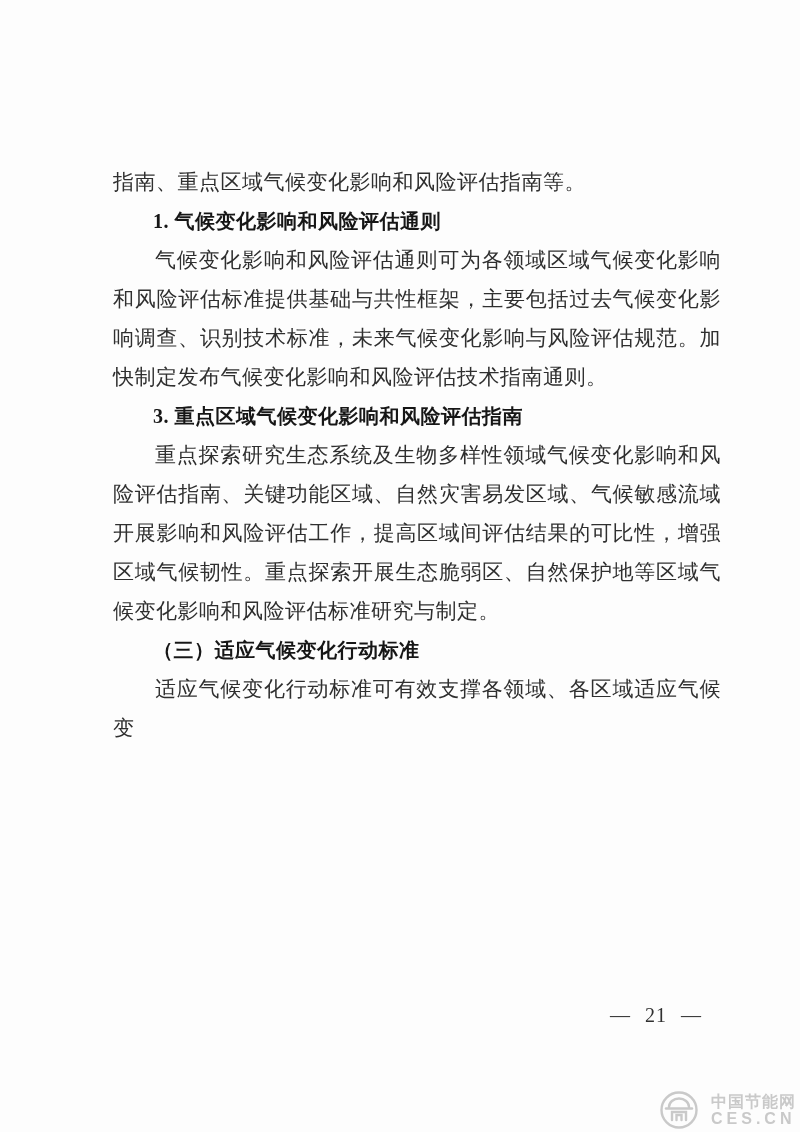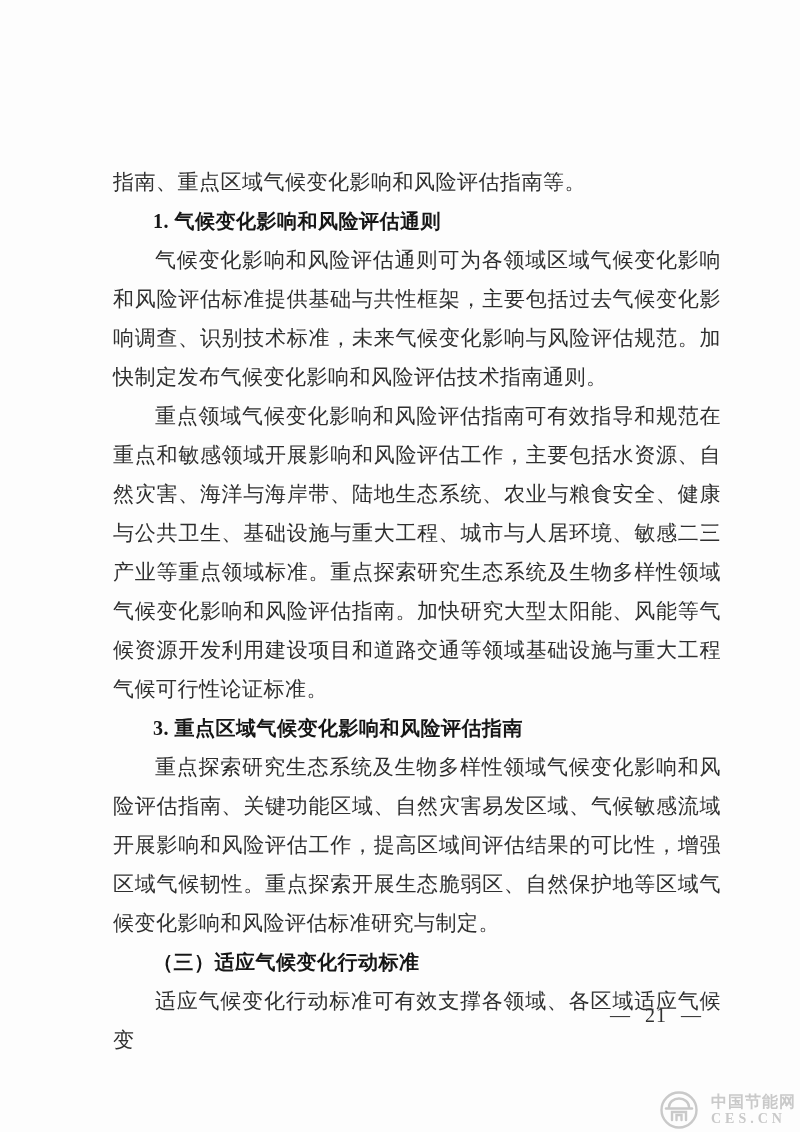--- a/index.html
+++ b/index.html
@@ -77,41 +77,40 @@
     flex-direction: column;
     justify-content: center;
   }
   .watermark .wm-name {
     font-size: 16px;
     line-height: 18px;
     letter-spacing: 1px;
     font-weight: 700;
   }
   .watermark .wm-domain {
-    font-size: 14px;
+    font-size: 16px;
     line-height: 16px;
     letter-spacing: 4px;
     font-weight: 700;
-    font-family: Liberation Serif, serif;
+    font-family: Liberation Sans, sans-serif;
   }
 </style>
 </head>
 <body>
 
 <div class="page">
 
   <main class="content">
     <p class="body no-indent">指南、重点区域气候变化影响和风险评估指南等。</p>
 
     <h3 class="heading">1. 气候变化影响和风险评估通则</h3>
 
     <p class="body">气候变化影响和风险评估通则可为各领域区域气候变化影响和风险评估标准提供基础与共性框架，主要包括过去气候变化影响调查、识别技术标准，未来气候变化影响与风险评估规范。加快制定发布气候变化影响和风险评估技术指南通则。</p>
 
 
-    <p class="body">重点领域气候变化影响和风险评估指南可有效指导和规范在重点和敏感领域开展影响和风险评估工作，主要包括水资源、自然灾害、海洋与海岸带、陆地生态系统、农业与粮食安全、健康与公共卫生、基础设施与重大工程、城市与人居环境、敏感二三产业等重点领域标准。重点探索研究生态系统及生物多样性领域气候变化影响和风险评估指南。加快研究大型太阳能、风能等气候资源开发利用建设项目和道路交通等领域基础设施与重大工程气候可行性论证标准。</p>
 
     <h3 class="heading">3. 重点区域气候变化影响和风险评估指南</h3>
 
     <p class="body">重点探索研究生态系统及生物多样性领域气候变化影响和风险评估指南、关键功能区域、自然灾害易发区域、气候敏感流域开展影响和风险评估工作，提高区域间评估结果的可比性，增强区域气候韧性。重点探索开展生态脆弱区、自然保护地等区域气候变化影响和风险评估标准研究与制定。</p>
 
     <h3 class="heading">（三）适应气候变化行动标准</h3>
 
     <p class="body">适应气候变化行动标准可有效支撑各领域、各区域适应气候变</p>
   </main>
 

